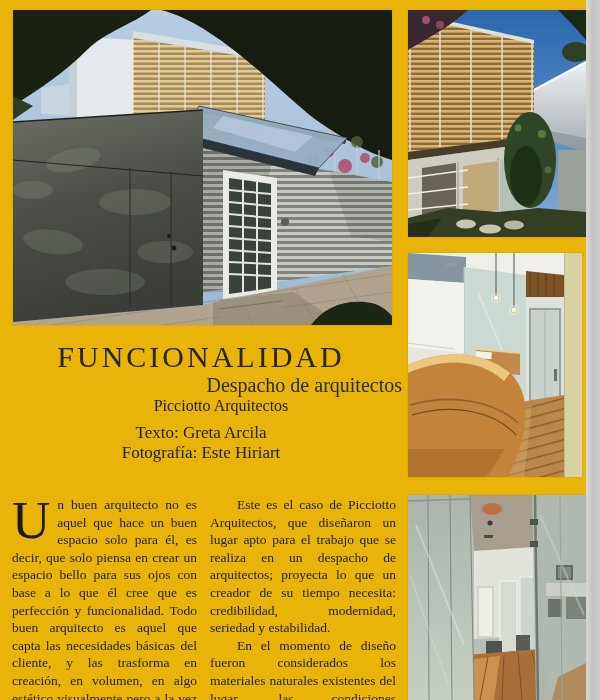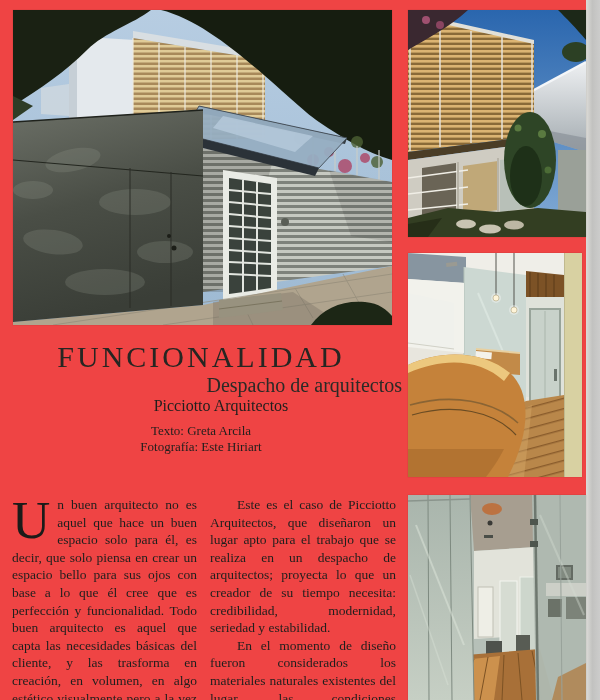--- a/index.html
+++ b/index.html
@@ -1,27 +1,27 @@
 <!DOCTYPE html>
 <html><head>
 <meta charset="utf-8">
 <style>
   html,body{margin:0;padding:0;}
-  .page{position:relative;width:600px;height:700px;background:#ef4444;overflow:hidden;
+  .page{position:relative;width:600px;height:700px;background:#eab308;overflow:hidden;
         font-family:"Liberation Serif", serif;color:#1f1f1d;}
   .photo{position:absolute;margin:0;padding:0;box-shadow:0 0 1px rgba(0,0,0,.25);}
   .photo svg{display:block;width:100%;height:100%;}
   .page-edge{position:absolute;top:0;right:0;width:14px;height:700px;
              background:linear-gradient(to right,#dddcd8,#c2c2c0 45%,#cccccb);}
   .title-block{position:absolute;left:0;top:339px;width:402px;text-align:center;}
   .title-block h1,.title-block h2,.title-block h3,.title-block div{margin:0;font-weight:normal;}
   .t{font-size:30px;letter-spacing:3px;line-height:35px;color:#262622;}
   .subtitle{font-size:20px;margin-top:9px;color:#2a2a26;text-align:right;}
   .studio{font-size:16px;margin-top:8px;padding-left:40px;}
-  .credit{font-size:13px;margin-top:3px;}
+  .credit{font-size:17px;margin-top:3px;}
   .credit.first{margin-top:8px;}
   .col{position:absolute;top:496px;height:204px;overflow:hidden;
        font-size:13.5px;line-height:17.6px;text-align:justify;}
   .col p{margin:0;}
   .col-left{left:12px;width:185px;}
   .col-right{left:210px;width:186px;}
   .col-right p{text-indent:27px;}
   .col-right p + p{margin-top:0;}
   .dropcap{float:left;font-size:53px;line-height:43px;padding:3px 7px 0 0;color:#1b1b19;}
 </style>

